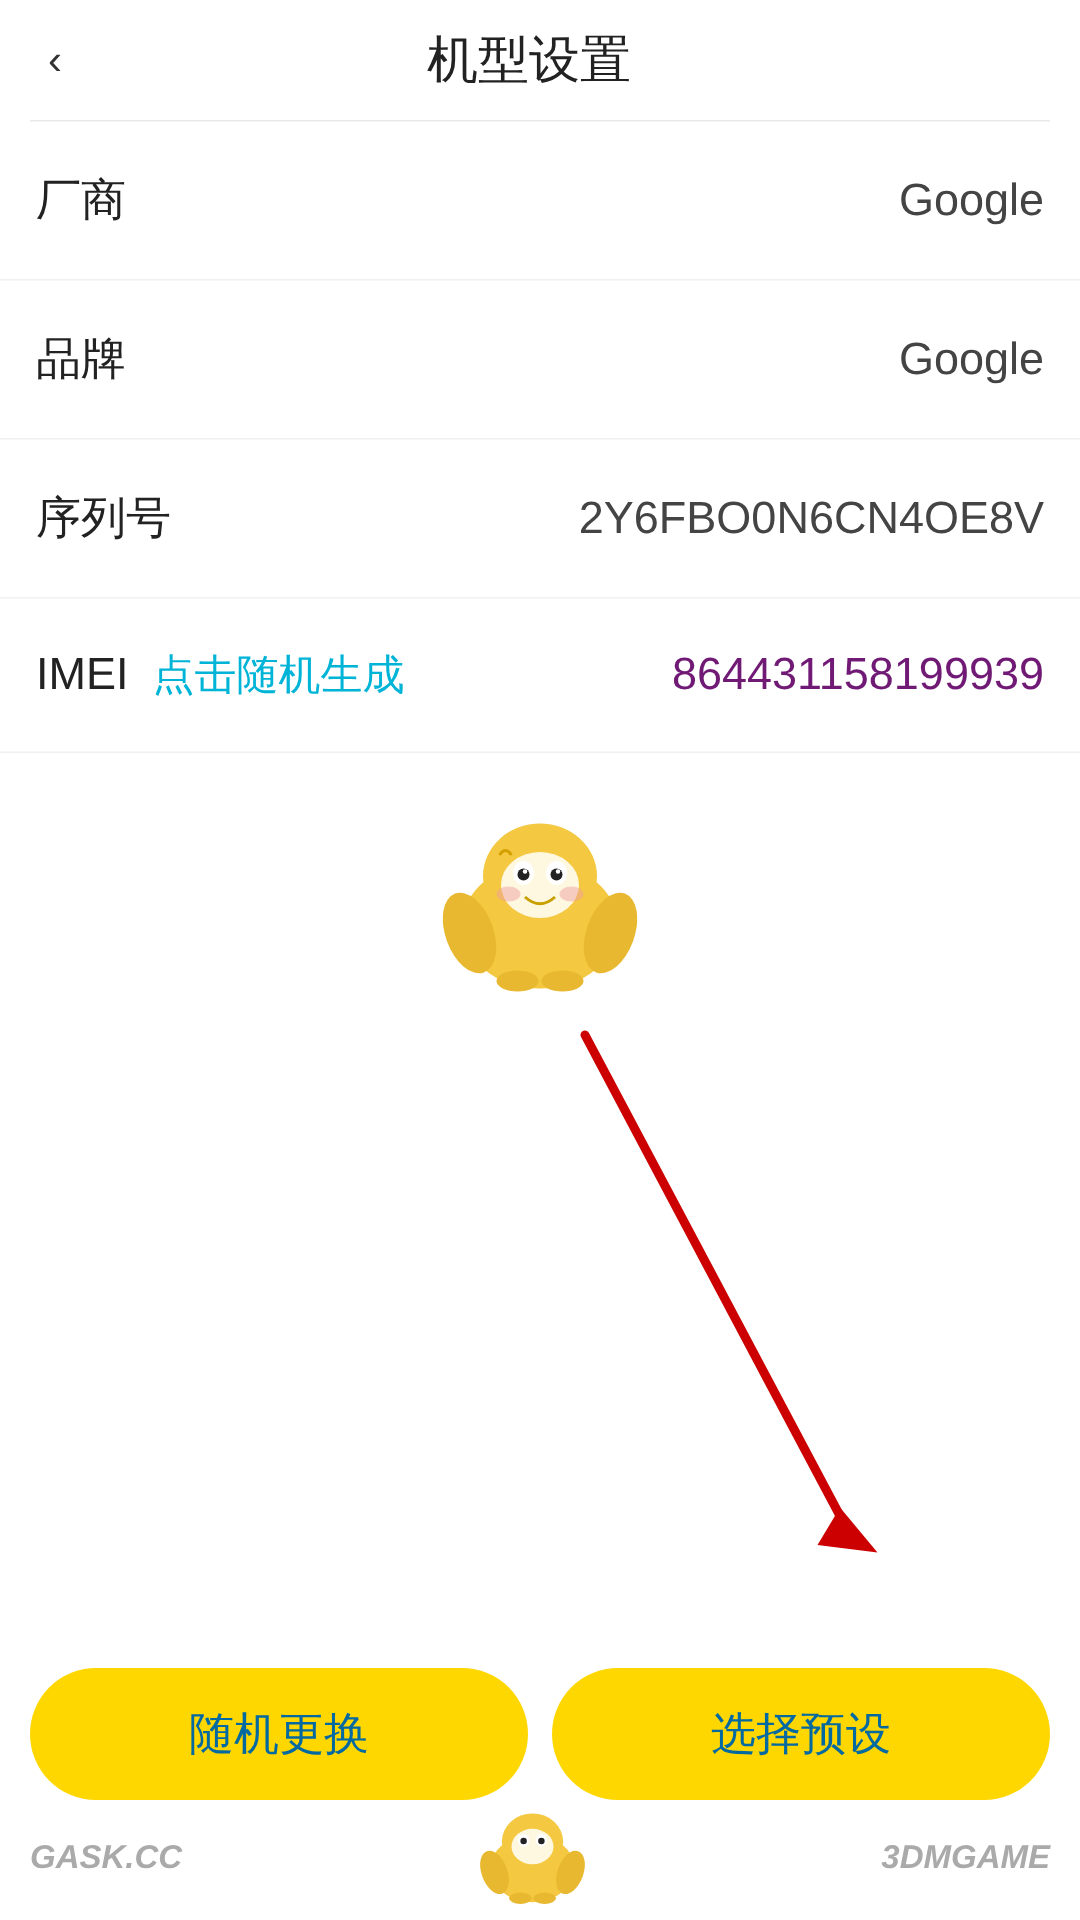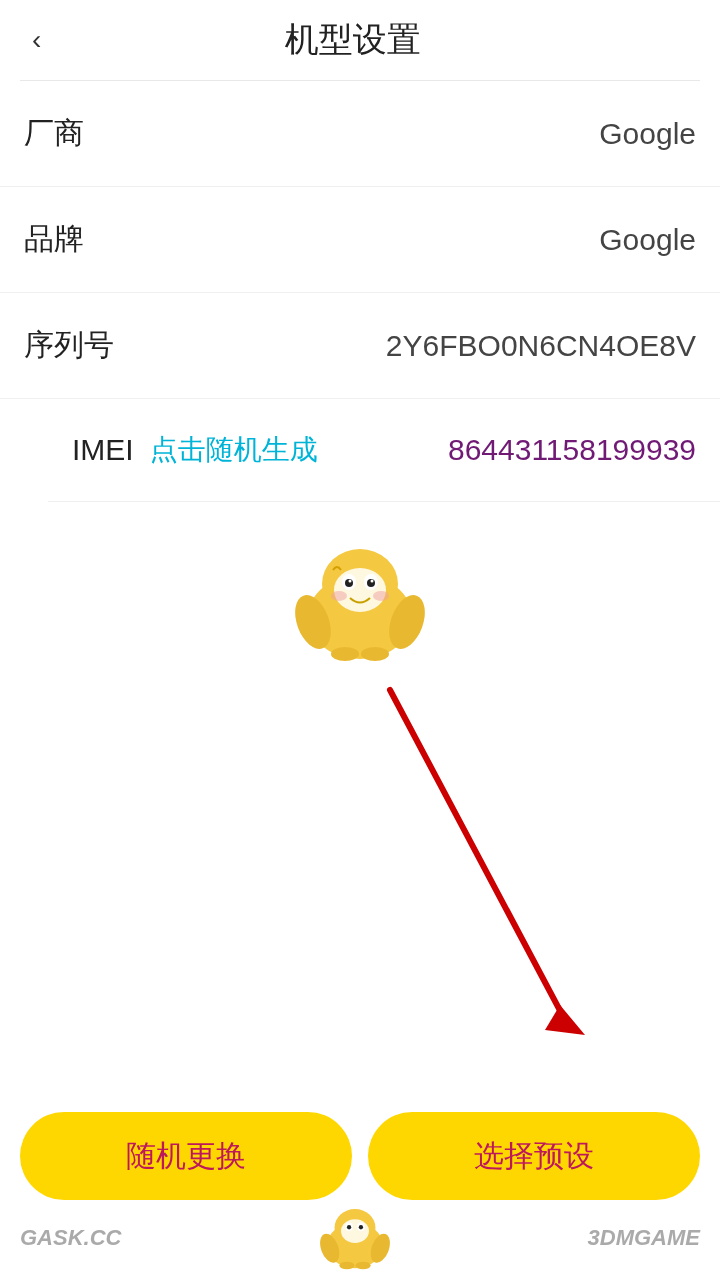--- a/index.html
+++ b/index.html
@@ -75,21 +75,20 @@
       max-width: 420px;
     }
 
     .imei-row {
       display: flex;
       align-items: center;
       justify-content: space-between;
       padding: 32px 24px;
       border-bottom: 1px solid #f0f0f0;
       min-height: 90px;
-      margin-left: 48px;
     }
 
     .imei-left {
       display: flex;
       align-items: center;
       gap: 16px;
     }
 
     .imei-label {
       font-size: 30px;
@@ -147,21 +146,21 @@
 
     .btn {
       flex: 1;
       height: 88px;
       border-radius: 44px;
       border: none;
       font-size: 30px;
       font-weight: 500;
       cursor: pointer;
       background: #FFD700;
-      color: #be185d;
+      color: #0369a1;
     }
 
     
     .save-btn-wrapper {
       flex: 1;
       position: relative;
     }
 
     .save-btn-wrapper::before {
       content: '';

